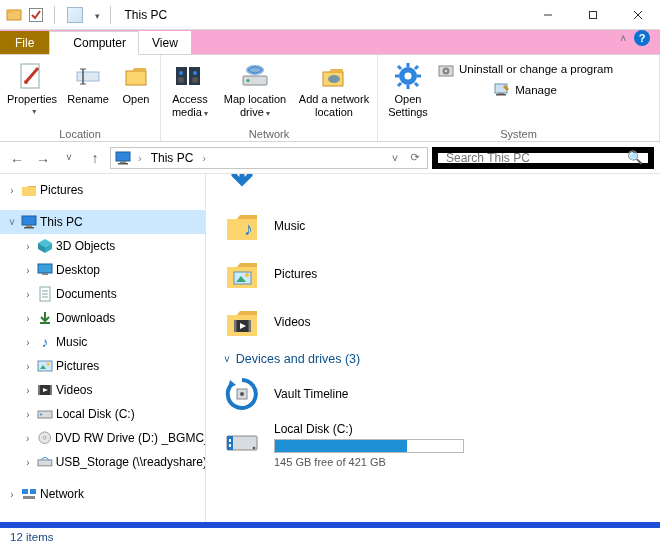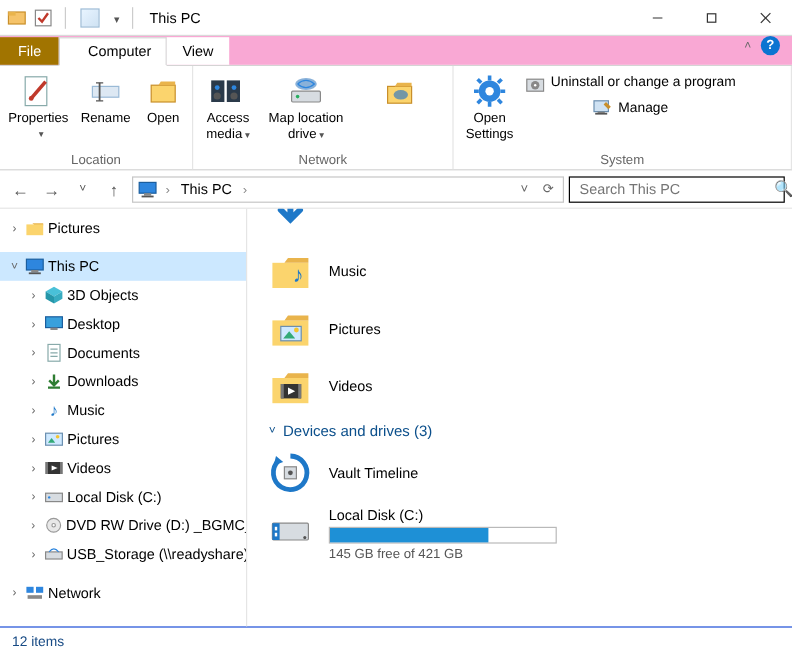--- a/index.html
+++ b/index.html
@@ -123,21 +123,21 @@
     flex:1; height:22px; border:1px solid #c6c6c6;
     display:flex; align-items:center; gap:4px; padding:0 2px 0 4px;
     background:#fff;
   }
   .addr .pc-ico { width:16px; height:16px; }
   .addr .crumb { font-size:12px; padding:0 2px;}
   .addr .crumb-sep::after { content:"›"; color:#888; padding:0 3px; font-size:11px;}
   .addr .right { margin-left:auto; display:flex; align-items:center;}
   .addr-btn { width:20px; text-align:center; color:#666; font-size:11px;}
   .search {
-    width:180px; height:22px; border:1px solid #000000;
+    width:222px; height:22px; border:6px solid #000000;
     display:flex; align-items:center; padding:0 4px 0 6px; gap:5px;
   }
   .search input {
     border:none; outline:none; flex:1; font-size:12px; color:#777;
     background:transparent;
   }
   .mag { color:#666; font-size:13px;}
 
   
   .split { display:flex; height: calc(546px - 30px - 24px - 88px - 32px - 24px); }
@@ -177,21 +177,21 @@
     background:#fff; position:relative;
   }
   .progress .fill {
     position:absolute; left:0; top:0; bottom:0;
     background:#1e90d6;
   }
   .substat { font-size:11px; color:#555;}
 
   
   .status {
-    height:24px; border-top:1px solid #1d4ed8;
+    height:24px; border-top:6px solid #1d4ed8;
     display:flex; align-items:center;
     padding: 0 10px; font-size:11.5px; color:#174a84;
   }
 
   
   .folder-ico { width:100%; height:100%; }
   .folder-ico .tab2 { fill:#e9b44c; }
   .folder-ico .body2 { fill:#fbd46d; }
   .note { font-size:22px; }
 </style>
@@ -315,20 +315,21 @@
         <span><span>Map location drive</span><span class="lbldrop"></span></span>
       </div>
       <div class="big-btn" style="width:78px">
         <span class="ico">
           <svg width="28" height="28" viewBox="0 0 28 28">
               <rect x="3" y="10" width="20" height="14" fill="#fbd46d" stroke="#c98f2b"></rect>
               <polygon points="3,10 9,10 11,7 23,7 23,10" fill="#e9b44c"></polygon>
               <ellipse cx="14" cy="17" rx="6" ry="4" fill="#3b7dbf" opacity="0.7"></ellipse>
             </svg>
         </span>
+        <span>Add a network location</span>
       </div>
     </div>
     <div class="rgroup-label">Network</div>
   </div>
 
   <div class="rgroup" style="flex:1">
     <div class="rgroup-body">
       <div class="big-btn" style="width:52px">
         <span class="ico">
           <svg width="28" height="28" viewBox="0 0 28 28">

